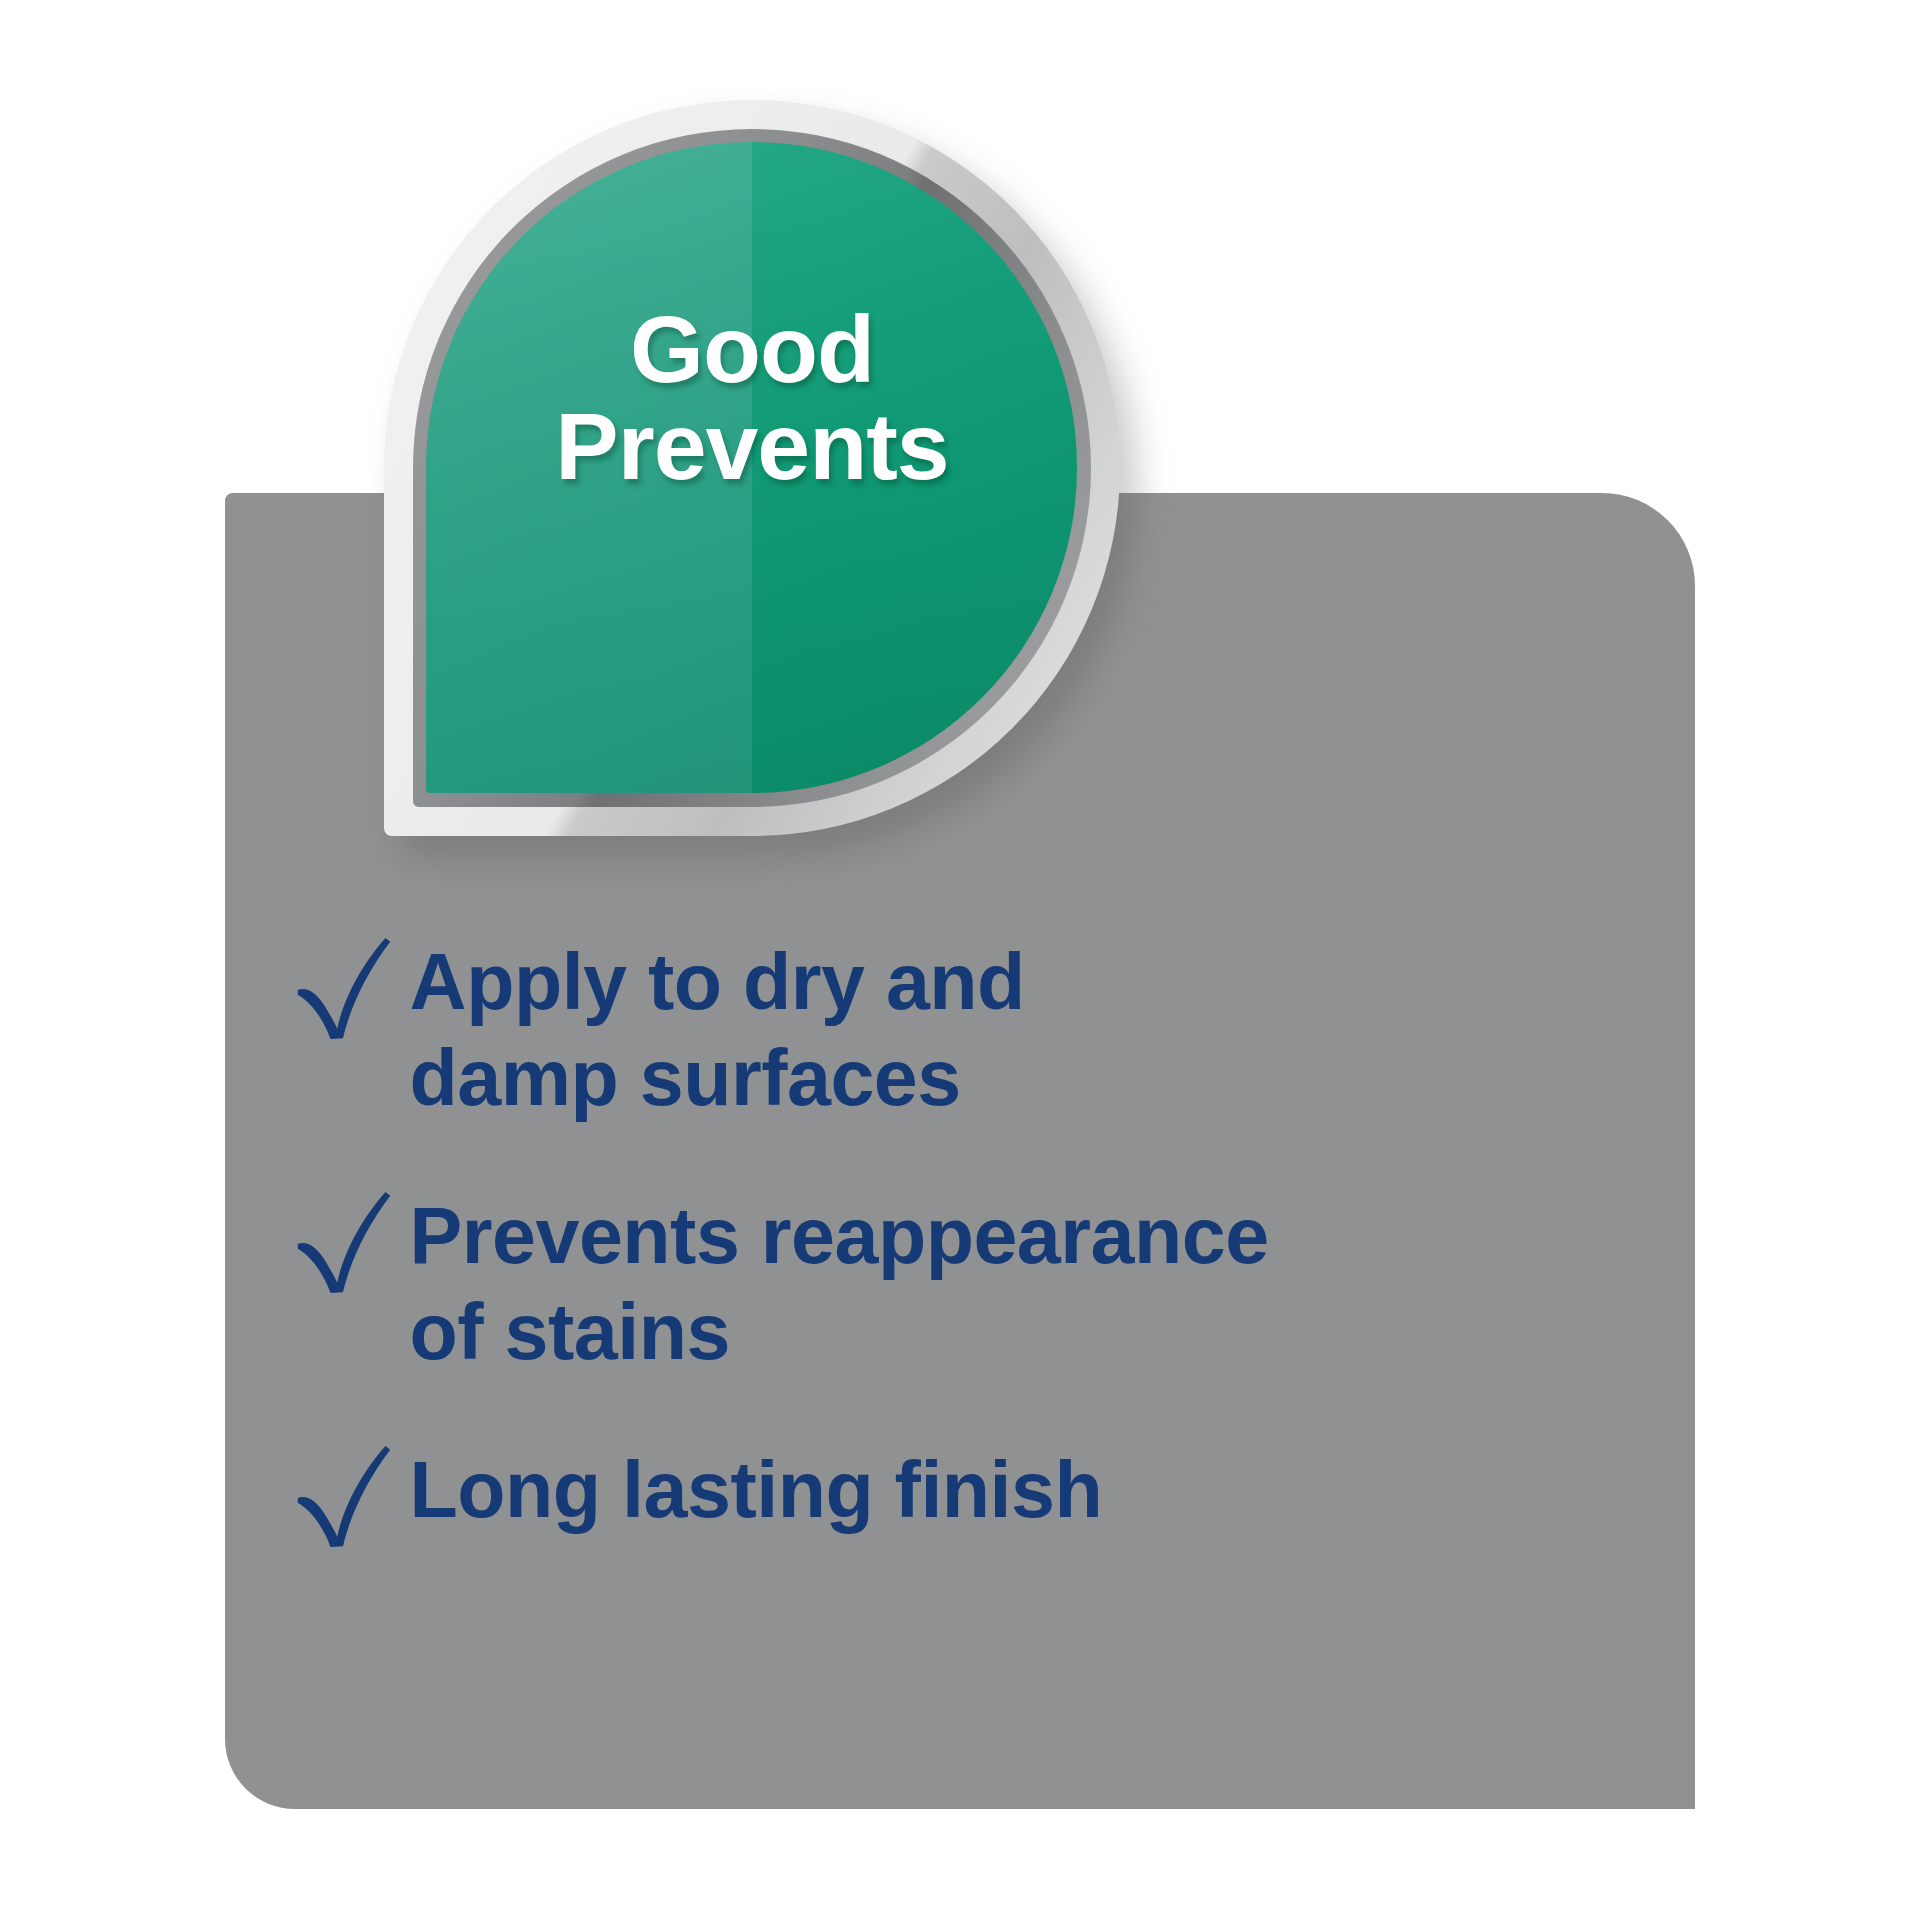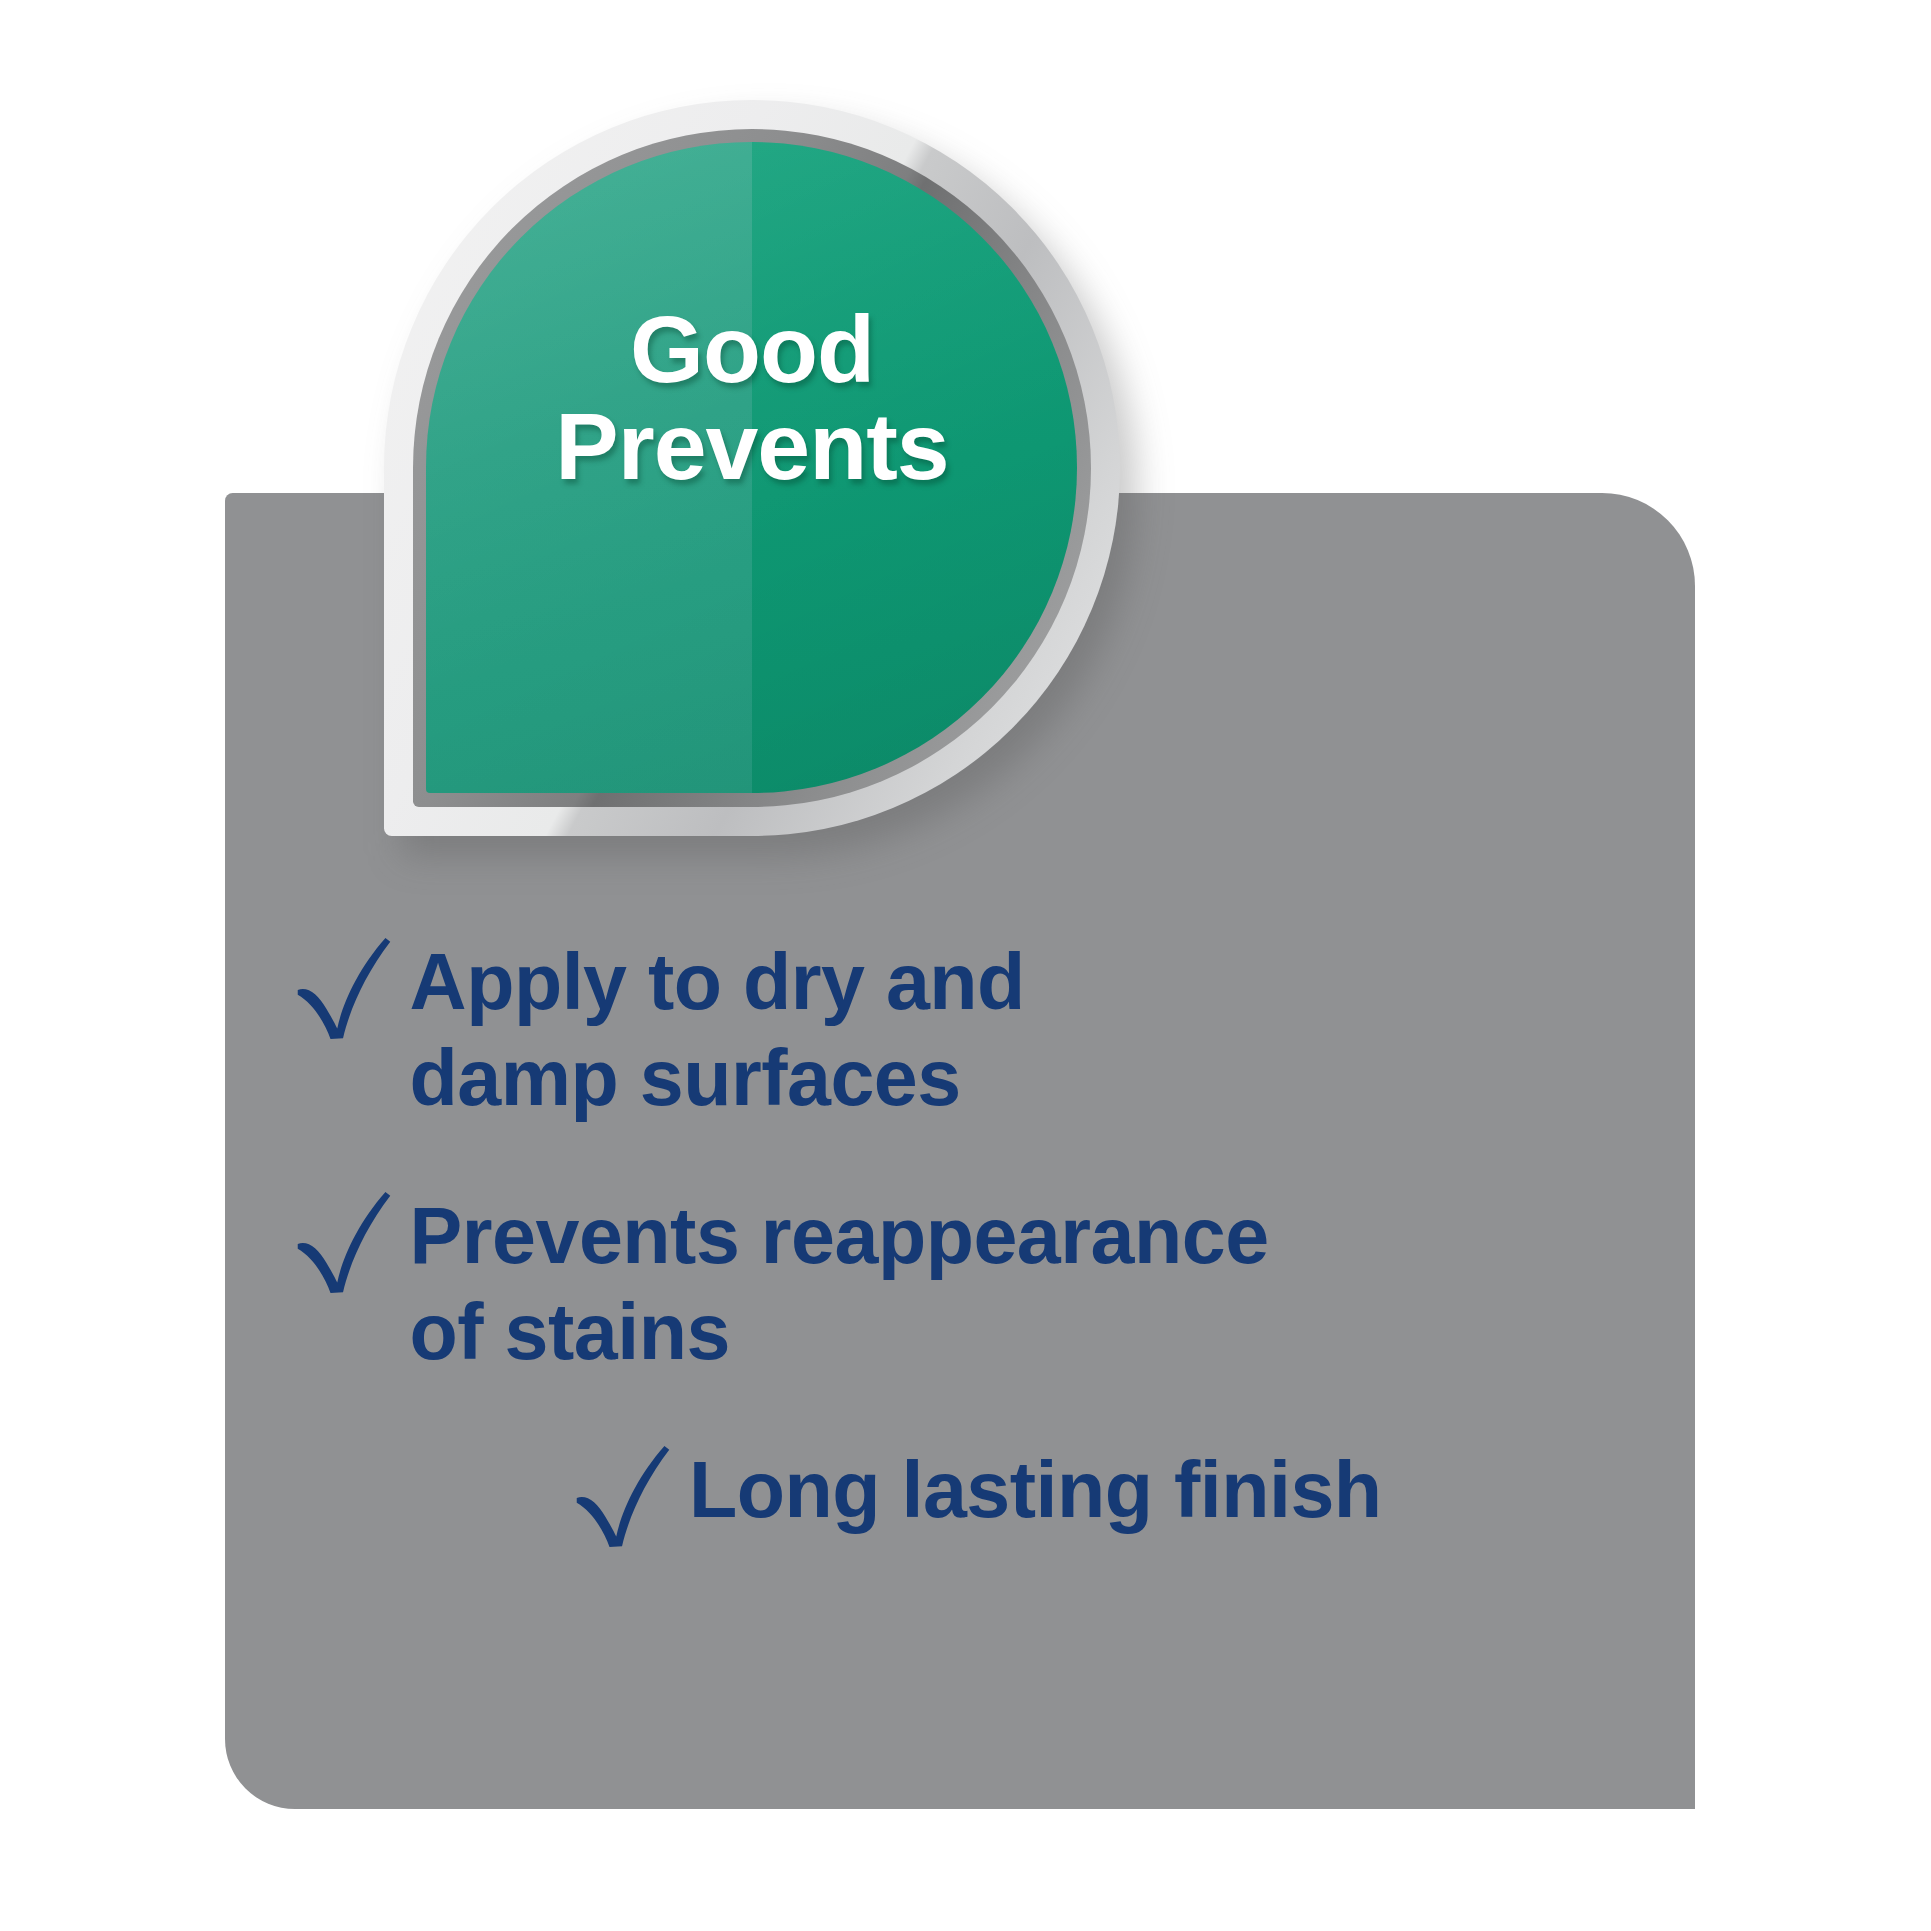--- a/index.html
+++ b/index.html
@@ -142,21 +142,21 @@
     position: absolute;
     left: 290px;
     top: 932px;
     width: 1371px;
   }
   .feature-row {
     display: flex;
     align-items: flex-start;
     margin-bottom: 60px;
   }
-  .feature-row:last-child { margin-bottom: 0; justify-content: center; }
+  .feature-row:last-child { margin-bottom: 0; }
 
   .check-icon {
     flex: 0 0 auto;
     width: 108px;
     height: 106px;
     margin-right: 11.6px;
     margin-top: 3.9px;
   }
   .check-icon svg { display: block; width: 108px; height: 106px; }
 

